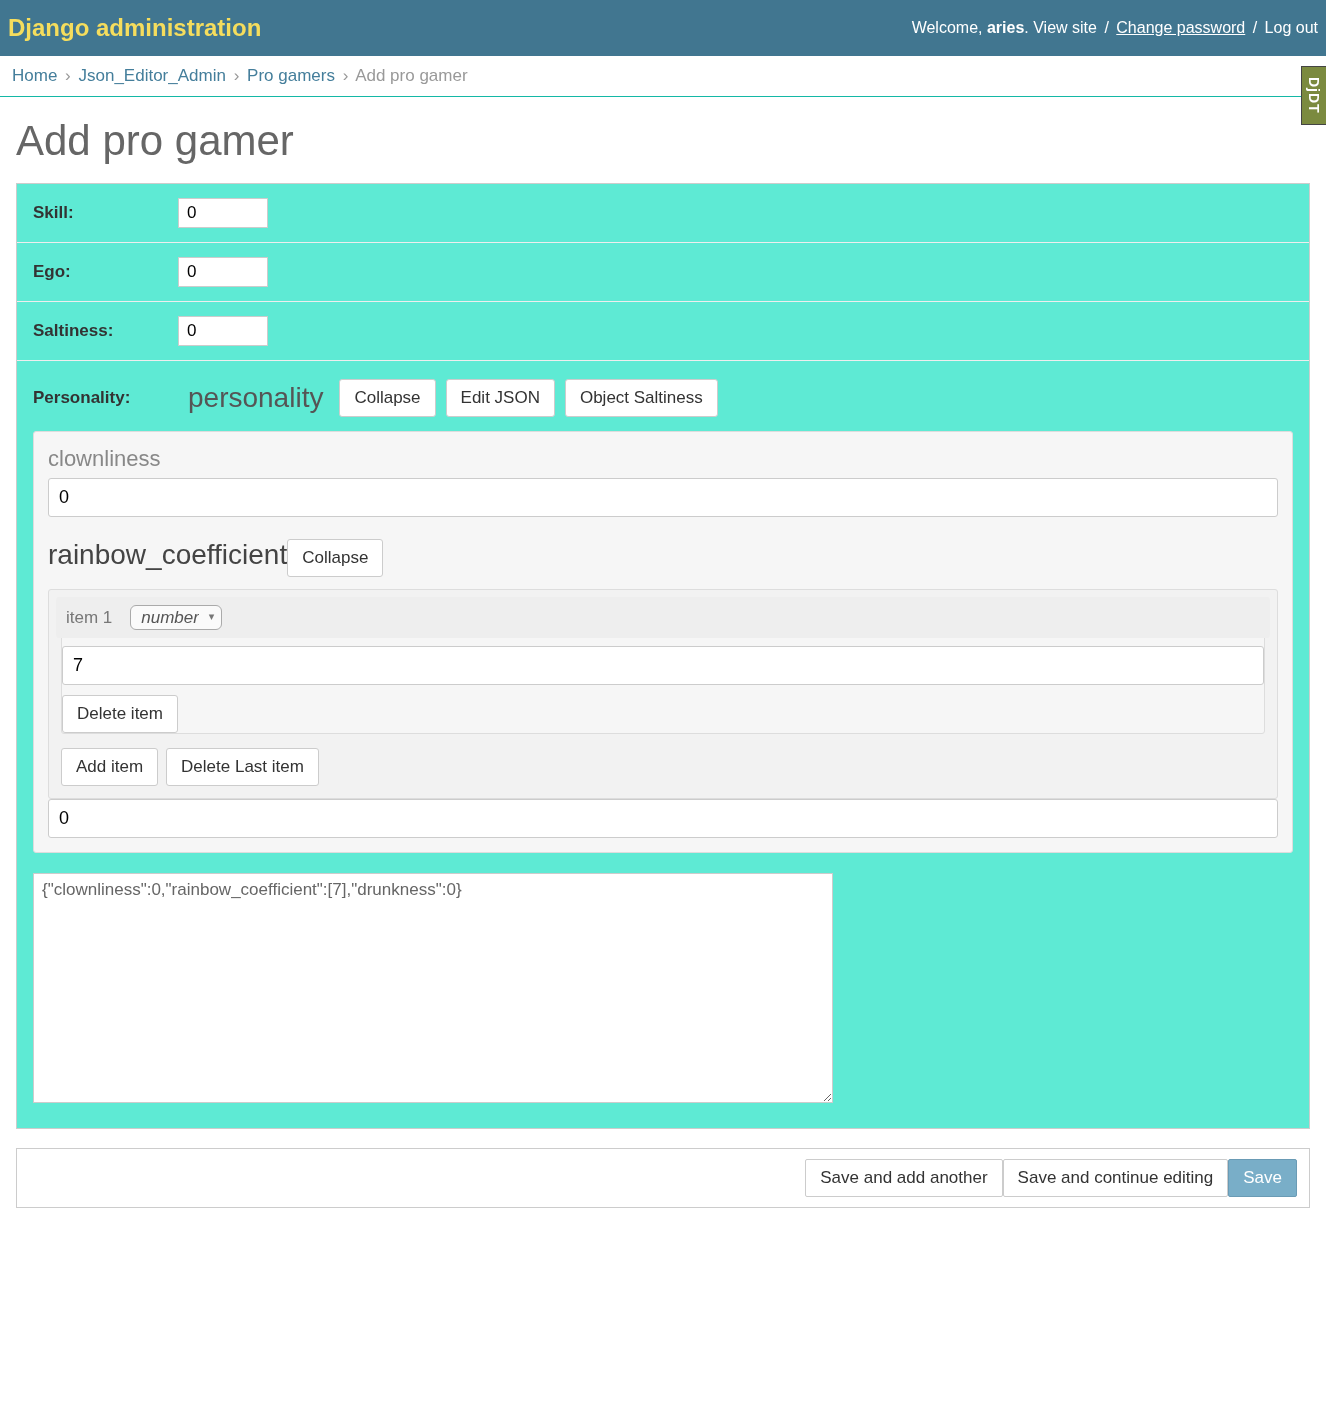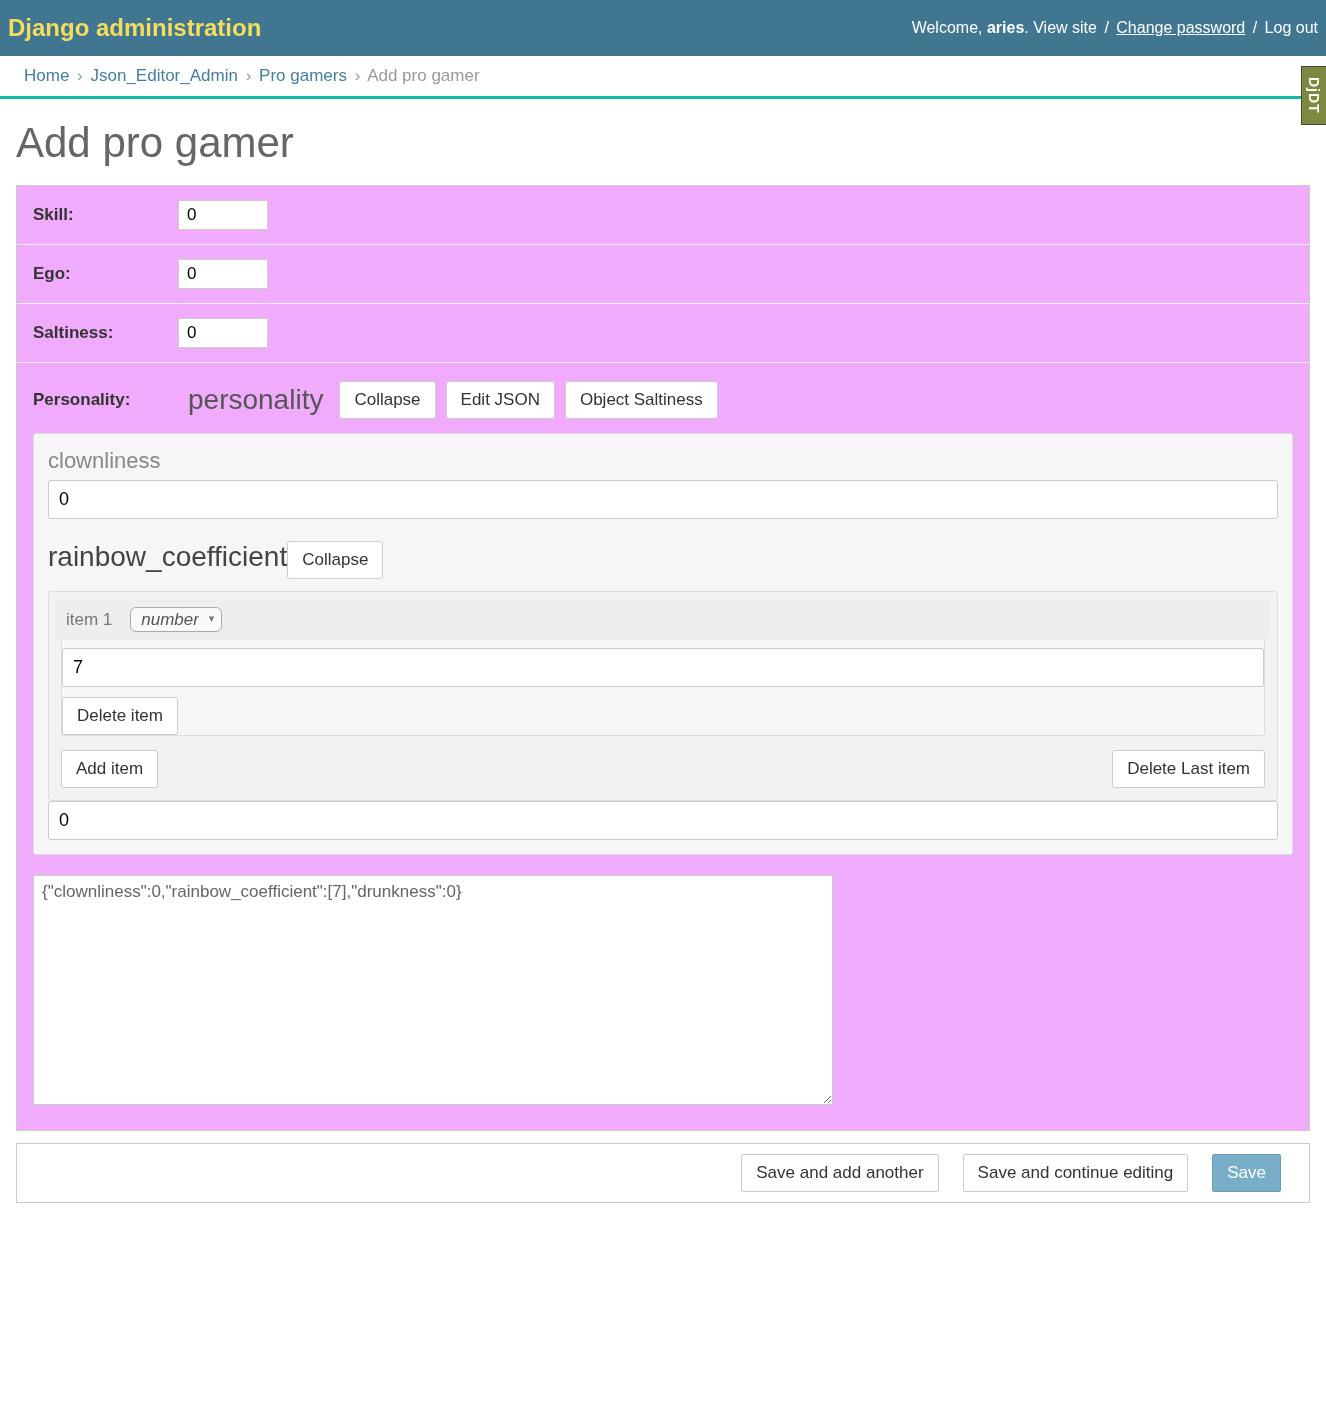--- a/index.html
+++ b/index.html
@@ -6,31 +6,31 @@
 body { font-family: -apple-system, "Helvetica Neue", Arial, sans-serif; font-size: 17px; color: #333; background: #fff; }
 
 .header { background: #417690; color: #fff; padding: 14px 8px; display: flex; justify-content: space-between; align-items: center; }
 .header .site-title { color: #f5dd5d; font-size: 24px; font-weight: 600; }
 .header .user-tools { font-size: 16px; color: #fff; }
 .header .user-tools .sep { padding: 0 3px; }
 .header .user-tools a { color: #fff; text-decoration: none; }
 .header .user-tools a.underline { text-decoration: underline; }
 .header .user-tools strong { font-weight: 700; }
 
-.breadcrumbs { background: #fff; border-bottom: 3px solid #14b8a6; padding: 10px 24px; font-size: 17px; color: #999; }
+.breadcrumbs { background: #fff; border-bottom: 1px solid #14b8a6; padding: 10px 12px; font-size: 17px; color: #999; }
 .breadcrumbs a { color: #447e9b; text-decoration: none; }
 .breadcrumbs .sep { color: #999; padding: 0 3px; }
 .breadcrumbs .current { color: #999; }
 
 .djdt-tab { position: absolute; top: 66px; right: 0; background: #7b8a3f; color: #fff; border: 1px solid #444; border-right: none; padding: 10px 4px; font-size: 14px; writing-mode: vertical-rl; text-orientation: mixed; cursor: pointer; font-weight: 600; letter-spacing: 1px; }
 
 .content { padding: 0 16px 20px 16px; }
 h1.page-title { font-size: 42px; font-weight: 400; color: #666; margin: 20px 0 18px 0; }
 
-.module { border: 1px solid #ccc; background: #f0abfc; margin-bottom: 12px; }
+.module { border: 1px solid #ccc; background: #5eead4; margin-bottom: 19px; }
 .form-row { padding: 14px 16px; border-bottom: 1px solid #eee; display: flex; align-items: center; }
 .form-row:last-child { border-bottom: none; }
 .form-row label { font-weight: 700; font-size: 17px; width: 145px; flex-shrink: 0; }
 .form-row input[type="text"].narrow { width: 90px; padding: 4px 8px; font-size: 17px; border: 1px solid #ccc; }
 
 .personality-row { padding: 18px 16px 20px 16px; }
 .personality-head { display: flex; align-items: center; gap: 10px; }
 .personality-head > label { font-weight: 700; font-size: 17px; width: 145px; flex-shrink: 0; }
 .personality-head .editor-title { font-size: 28px; font-weight: 400; color: #555; margin-right: 6px; }
 .btn { background: #fff; border: 1px solid #ccc; padding: 8px 14px; font-size: 17px; color: #333; cursor: pointer; border-radius: 3px; }
@@ -44,28 +44,28 @@
 
 .array-well { background: #f2f2f2; border: 1px solid #ddd; border-radius: 3px; padding: 12px; }
 .item-well { background: #f6f6f6; border: 1px solid #ddd; border-radius: 3px; padding: 0; margin-bottom: 14px; }
 .item-head { display: flex; align-items: center; gap: 18px; padding: 4px 6px 10px 6px; background: #eee; border-radius: 3px; margin: -6px -6px 8px -6px; padding: 8px 10px; }
 .item-head .item-label { color: #777; font-size: 17px; }
 .type-select { font-style: italic; font-size: 17px; padding: 2px 22px 2px 10px; border: 1px solid #aaa; border-radius: 6px; background: #fafafa; appearance: none; color: #555; position: relative; }
 .select-wrap { position: relative; display: inline-block; }
 .select-wrap::after { content: "▾"; font-size: 11px; position: absolute; right: 8px; top: 5px; color: #777; pointer-events: none; }
 .select-wrap::before { content: "▴"; font-size: 11px; position: absolute; right: 8px; top: -2px; color: #777; pointer-events: none; }
 
-.btn-row { display: flex; gap: 9px; margin-top: 10px; justify-content: space-between; }
+.btn-row { display: flex; gap: 9px; margin-top: 10px; }
 .btn-row .btn { border-radius: 3px; }
 .btn-row .btn + .btn { margin-left: -1px; }
 .btn.delete { margin-top: 10px; }
 
 textarea.json-raw { width: 800px; max-width: 100%; height: 230px; border: 1px solid #ccc; padding: 6px 8px; font-family: inherit; font-size: 17px; color: #666; resize: both; margin-top: 20px; }
 
-.submit-row { border: 1px solid #ccc; padding: 10px 28px; display: flex; justify-content: flex-end; gap: 24px; align-items: center; background: #fff; }
+.submit-row { border: 1px solid #ccc; padding: 10px 12px; display: flex; justify-content: flex-end; gap: 0; align-items: center; background: #fff; }
 .submit-row .btn { border-radius: 2px; }
 .save-btn { background: #79aec8; border: 1px solid #6a9bb5; color: #fff; padding: 8px 14px; font-size: 17px; cursor: pointer; border-radius: 2px; }
 </style>
 </head>
 <body>
 
 <div class="header">
   <div class="site-title">Django administration</div>
   <div class="user-tools">
     <span>Welcome, </span><strong>aries</strong><span>. </span>

